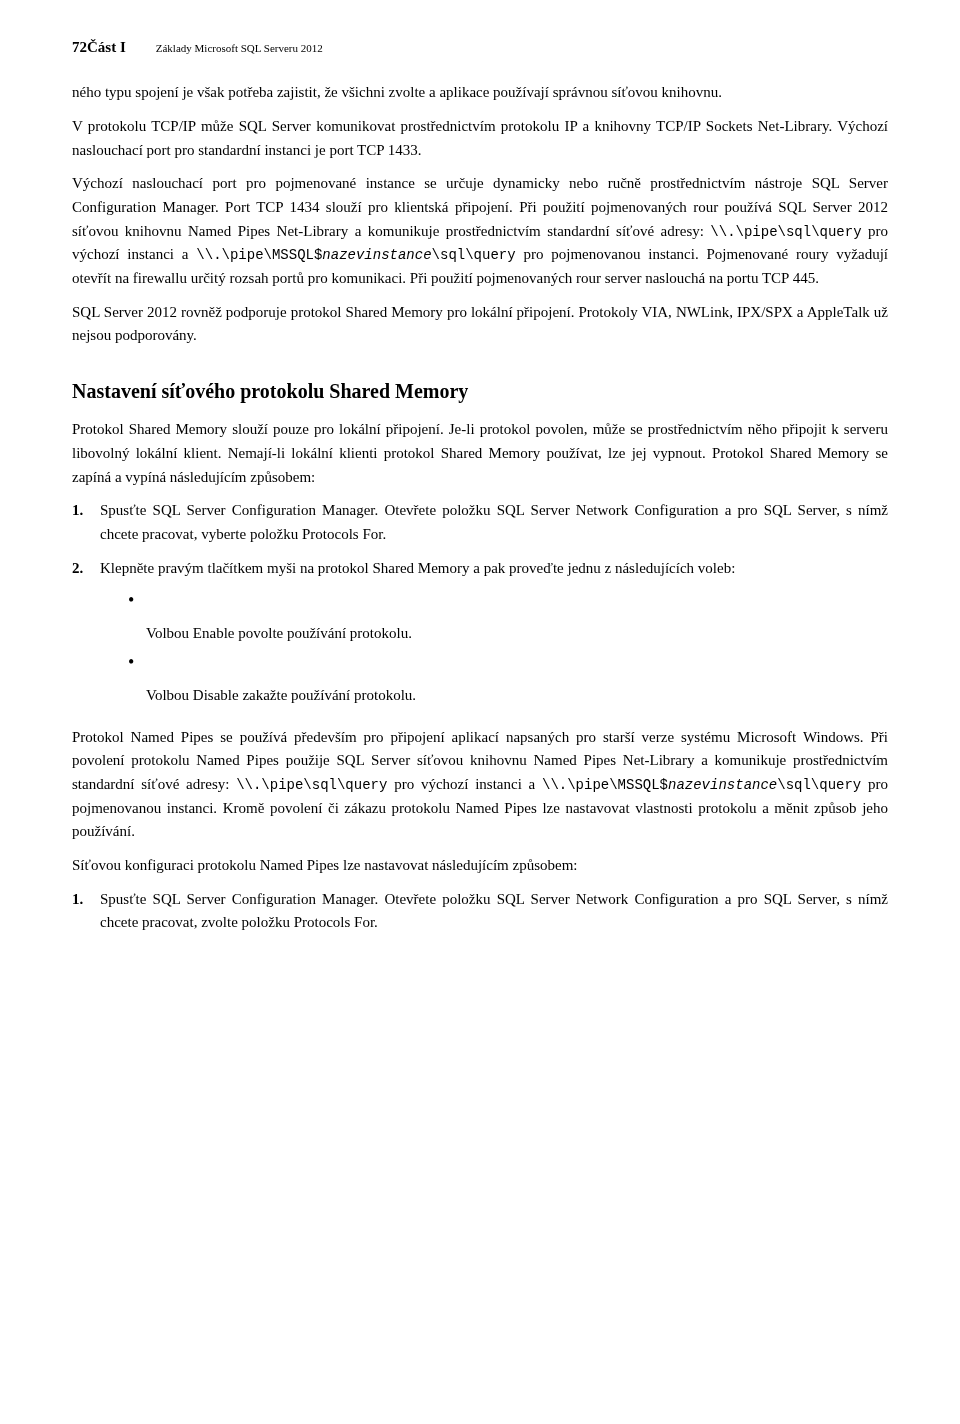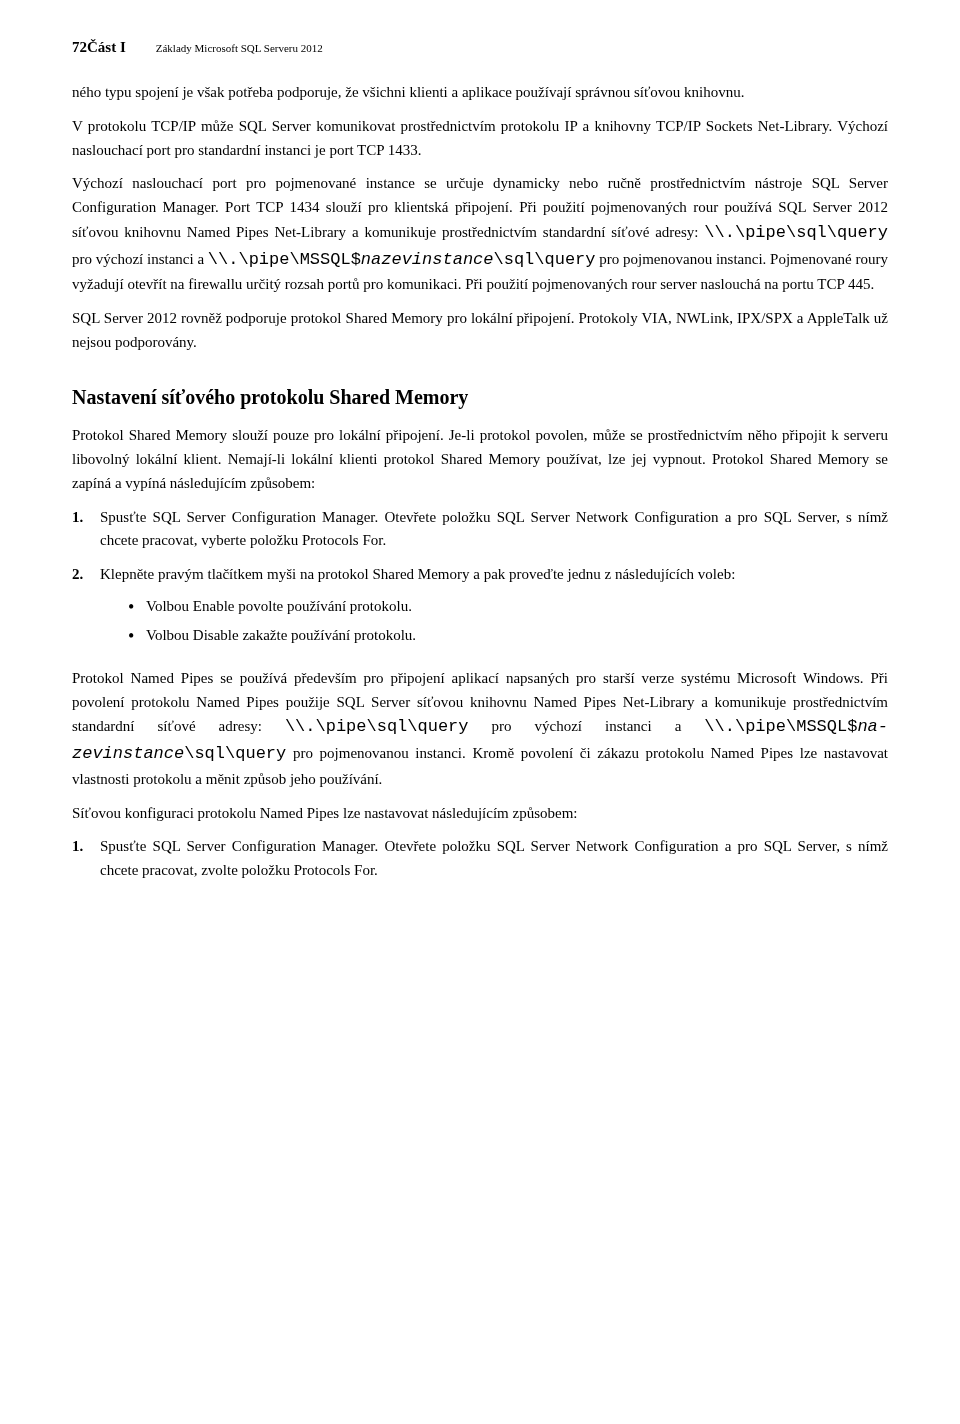--- a/index.html
+++ b/index.html
@@ -103,40 +103,41 @@
     }
 
     .bullet-dot {
       min-width: 18px;
       font-size: 18px;
       line-height: 1.4;
     }
 
     .bullet-text {
       flex: 1;
+      margin-top: 34px;
     }
 
     code, .code {
       font-family: 'Courier New', Courier, monospace;
-      font-size: 17px;
+      font-size: 14px;
     }
   </style>
 </head>
 <body>
 
 <div class="page">
 
   <div class="page-header">
     <span class="page-number">72</span>
     <span class="chapter-label">Část I</span>
     <span class="chapter-title">Základy Microsoft SQL Serveru 2012</span>
   </div>
 
   <p class="body-text">
-    ného typu spojení je však potřeba podporuje, že všichni klienti a aplikace používají správ­nou síťovou knihovnu.
+    ného typu spojení je však potřeba zajistit, že všichni zvolte a aplikace používají správ­nou síťovou knihovnu.
   </p>
 
   <p class="body-text">
     V protokolu TCP/IP může SQL Server komunikovat prostřednictvím protokolu IP a knihovny TCP/IP Sockets Net-Library. Výchozí naslouchací port pro standardní instanci je port TCP 1433.
   </p>
 
   <p class="body-text">
     Výchozí naslouchací port pro pojmenované instance se určuje dynamicky nebo ručně prostřednictvím nástroje SQL Server Configuration Manager. Port TCP 1434 slouží pro klientská připojení. Při použití pojmenovaných rour používá SQL Server 2012 síťovou knihovnu Named Pipes Net-Library a komunikuje prostřednictvím standardní síťové adresy: <span class="code">\\.\pipe\sql\query</span> pro výchozí instanci a <span class="code">\\.\pipe\MSSQL$<em>nazevinstance</em>\sql\query</span> pro pojmenovanou instanci. Pojmenované roury vyžadují otevřít na firewallu určitý rozsah portů pro komunikaci. Při použití pojmenovaných rour server naslouchá na portu TCP 445.
   </p>
 

